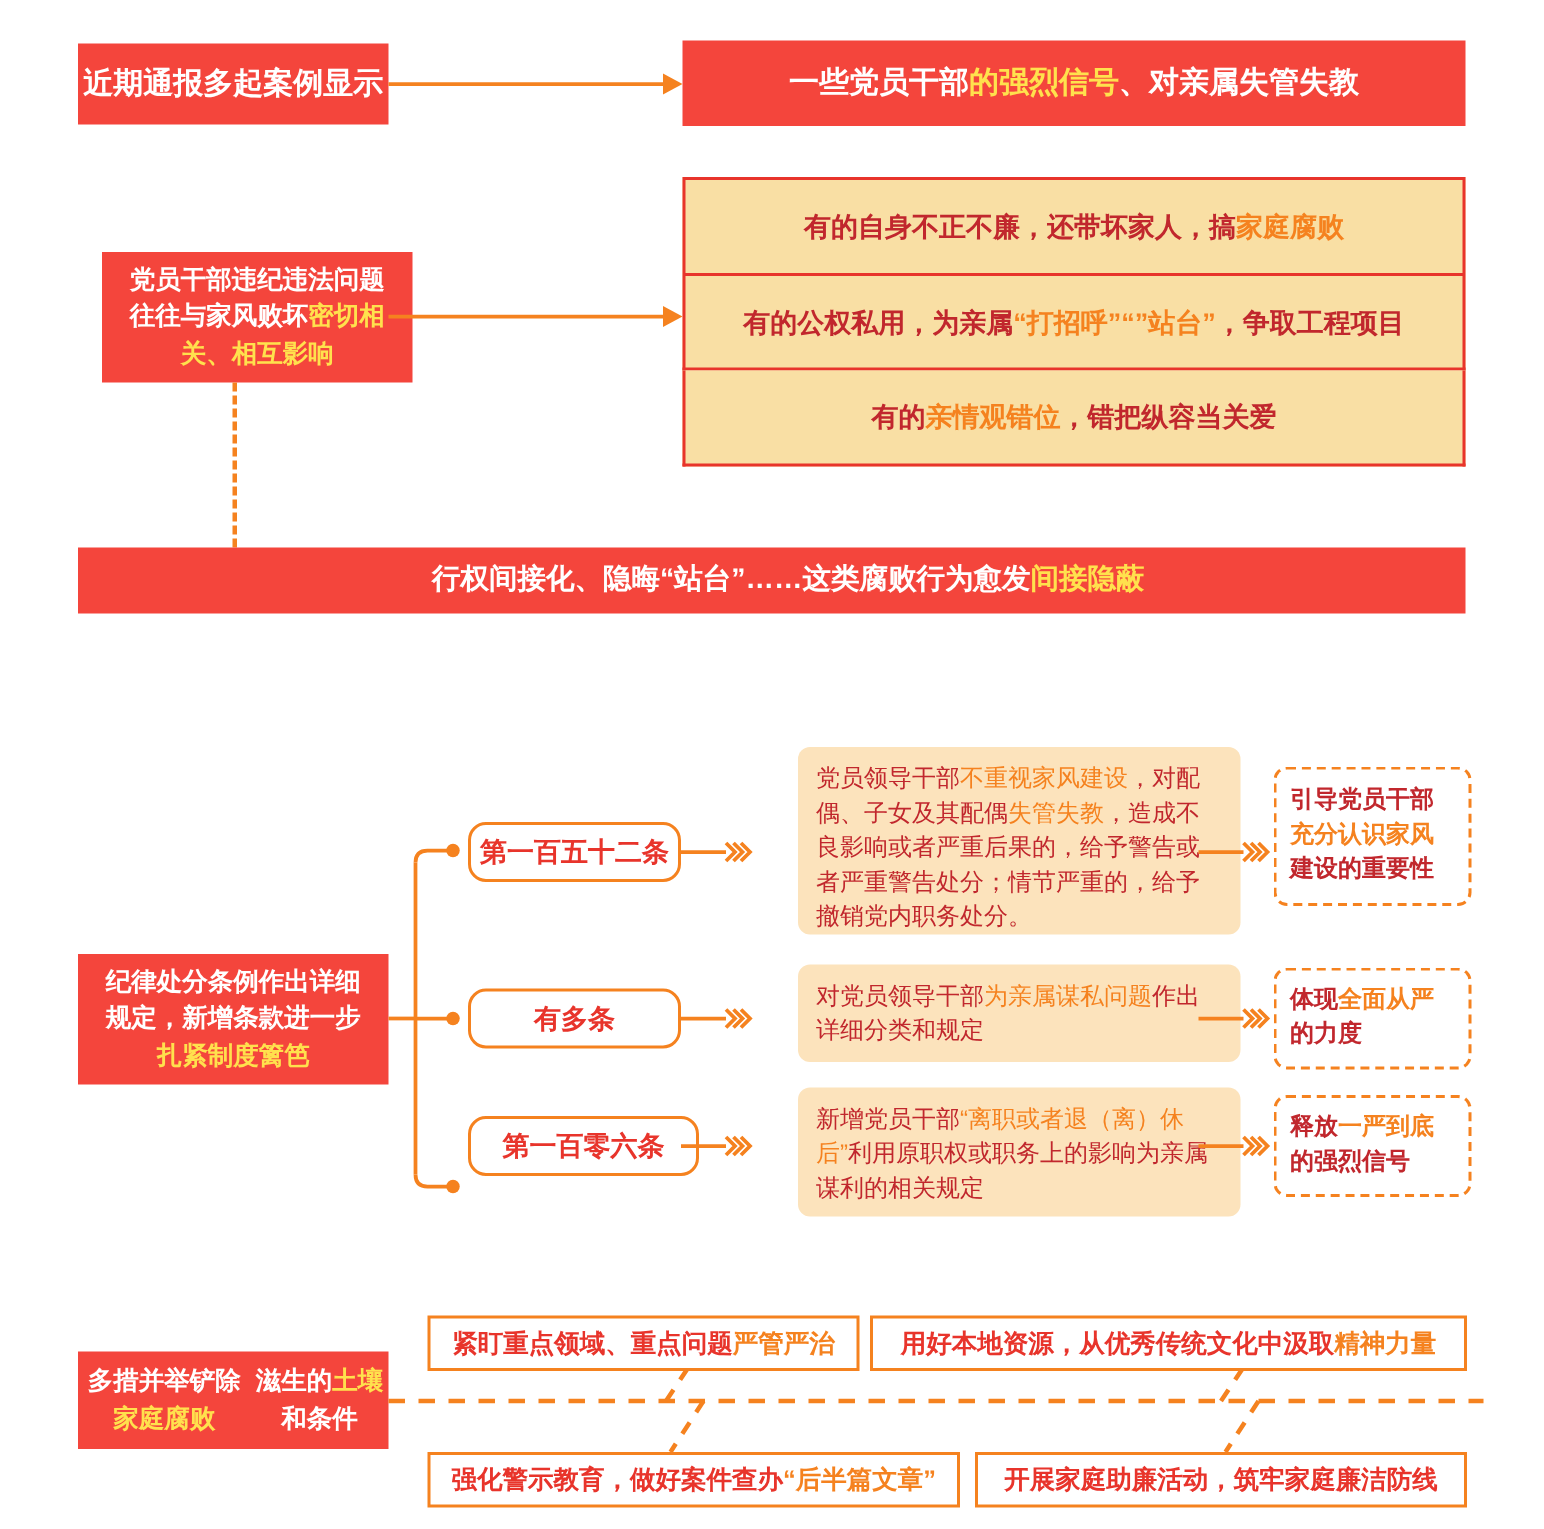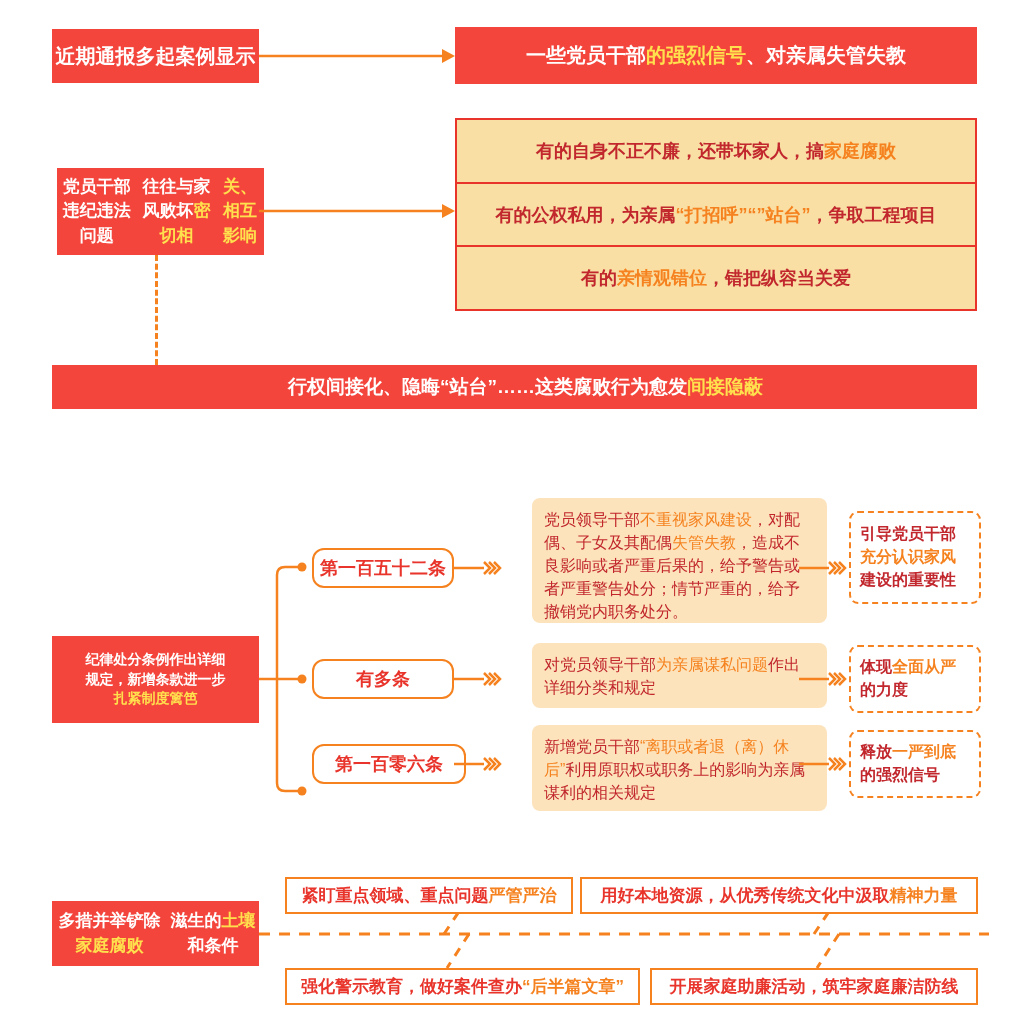--- a/index.html
+++ b/index.html
@@ -49,21 +49,21 @@
   <line x1="0" y1="11" x2="183" y2="11" stroke="#F5821F" stroke-width="2.5"></line>
   <polygon points="183,4 196,11 183,18" fill="#F5821F"></polygon>
 </svg>
 
 <div class="abs redbox" style="left:455px;top:27px;width:522px;height:57px;font-size:20px;">
   <span>
     <span>一些党员干部</span><span class="hl-y">的强烈信号</span><span>、对亲属失管失教</span>
   </span>
 </div>
 
-<div class="abs redbox" style="left:57px;top:168px;width:207px;height:87px;font-size:17px;flex-direction:row;">
+<div class="abs redbox" style="left:68px;top:168px;width:207px;height:87px;font-size:17px;flex-direction:column;">
   <span>党员干部违纪违法问题</span>
   <span><span>往往与家风败坏</span><span class="hl-y">密切相</span></span>
   <span class="hl-y">关、相互影响</span>
 </div>
 
 <svg class="abs" style="left:259px;top:200px;width:200px;height:24px;">
   <line x1="0" y1="11" x2="183" y2="11" stroke="#F5821F" stroke-width="2.5"></line>
   <polygon points="183,4 196,11 183,18" fill="#F5821F"></polygon>
 </svg>
 
@@ -78,21 +78,21 @@
     <span><span>有的</span><span class="hl-o">亲情观错位</span><span>，错把纵容当关爱</span></span>
   </div>
 </div>
 
 <div class="abs vdash" style="left:155px;top:255px;width:0;height:110px;"></div>
 
 <div class="abs redbox" style="left:52px;top:365px;width:925px;height:44px;font-size:19px;padding-left:22px;">
   <span><span>行权间接化、隐晦“站台”……这类腐败行为愈发</span><span class="hl-y">间接隐蔽</span></span>
 </div>
 
-<div class="abs redbox" style="left:52px;top:636px;width:207px;height:87px;font-size:14px;flex-direction:column;">
+<div class="abs redbox" style="left:52px;top:636px;width:207px;height:87px;font-size:17px;flex-direction:column;">
   <span>纪律处分条例作出详细</span>
   <span>规定，新增条款进一步</span>
   <span class="hl-y">扎紧制度篱笆</span>
 </div>
 
 <svg class="abs" style="left:259px;top:555px;width:60px;height:250px;">
   <path d="M0,124 L18,124" stroke="#F5821F" stroke-width="2.5" fill="none"></path>
   <path d="M18,20 L18,228" stroke="#F5821F" stroke-width="2.5" fill="none"></path>
   <path d="M18,20 Q18,12 26,12 L40,12" stroke="#F5821F" stroke-width="2.5" fill="none"></path>
   <path d="M18,228 Q18,236 26,236 L40,236" stroke="#F5821F" stroke-width="2.5" fill="none"></path>

